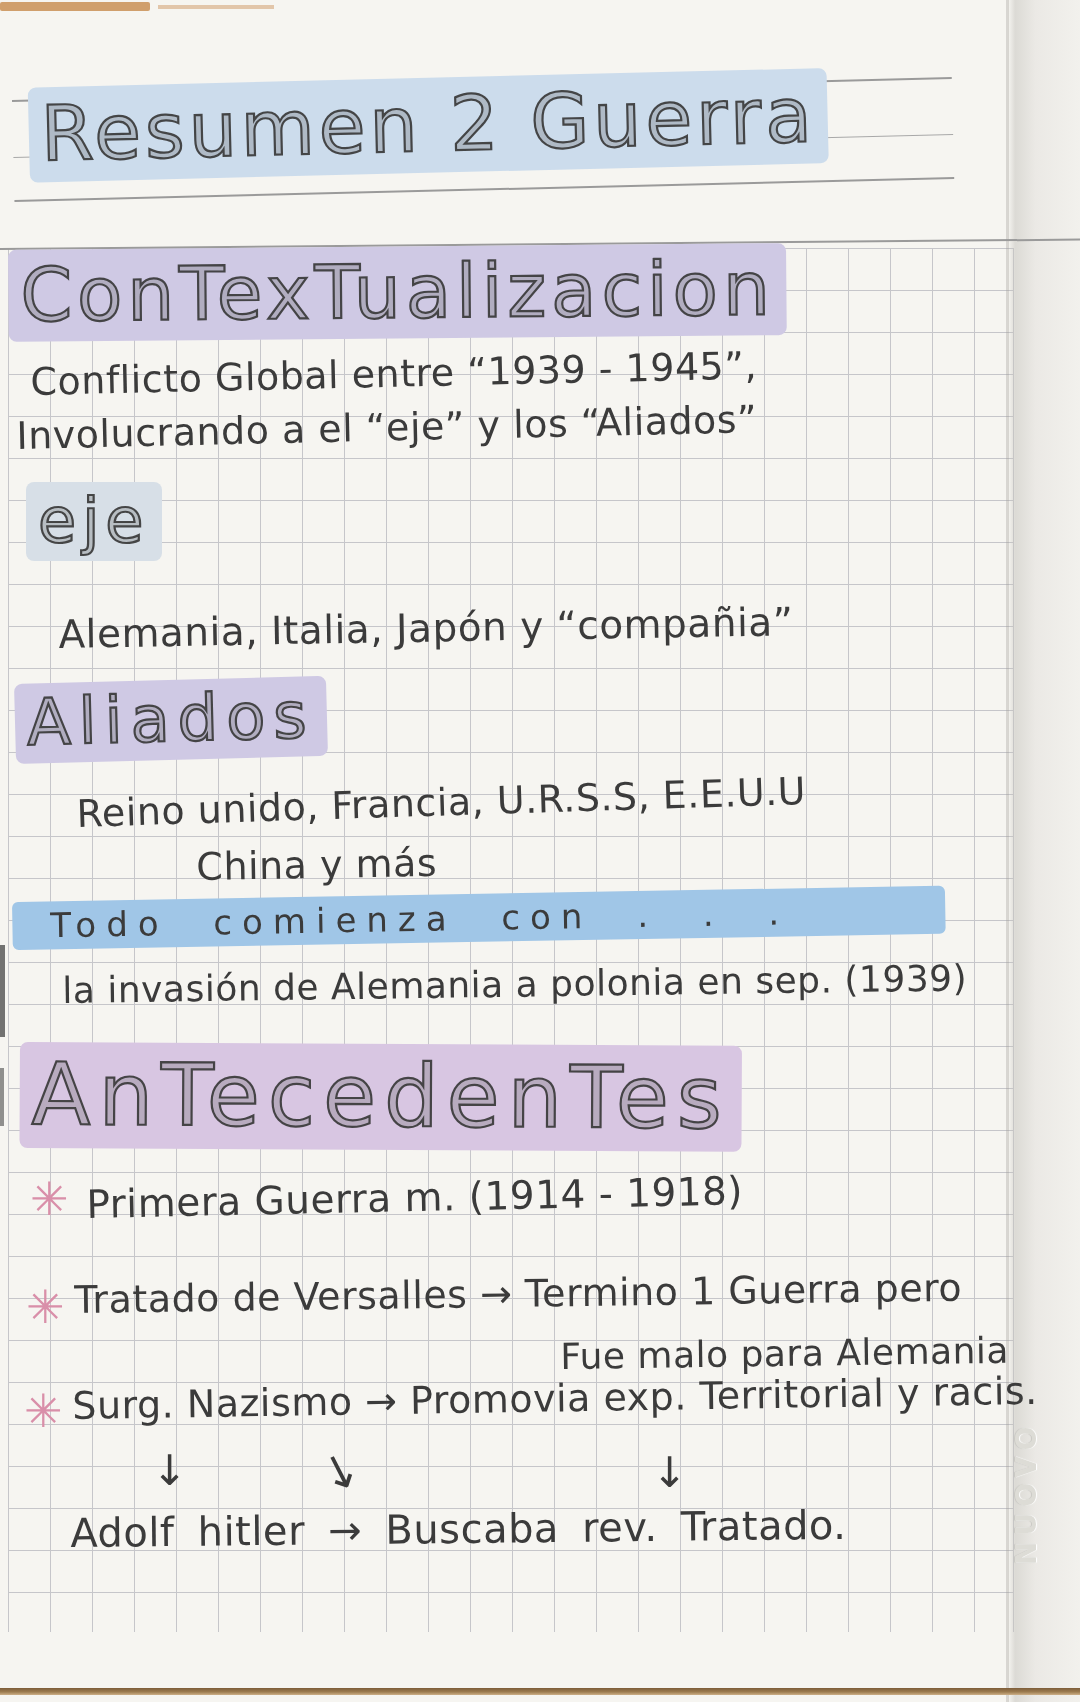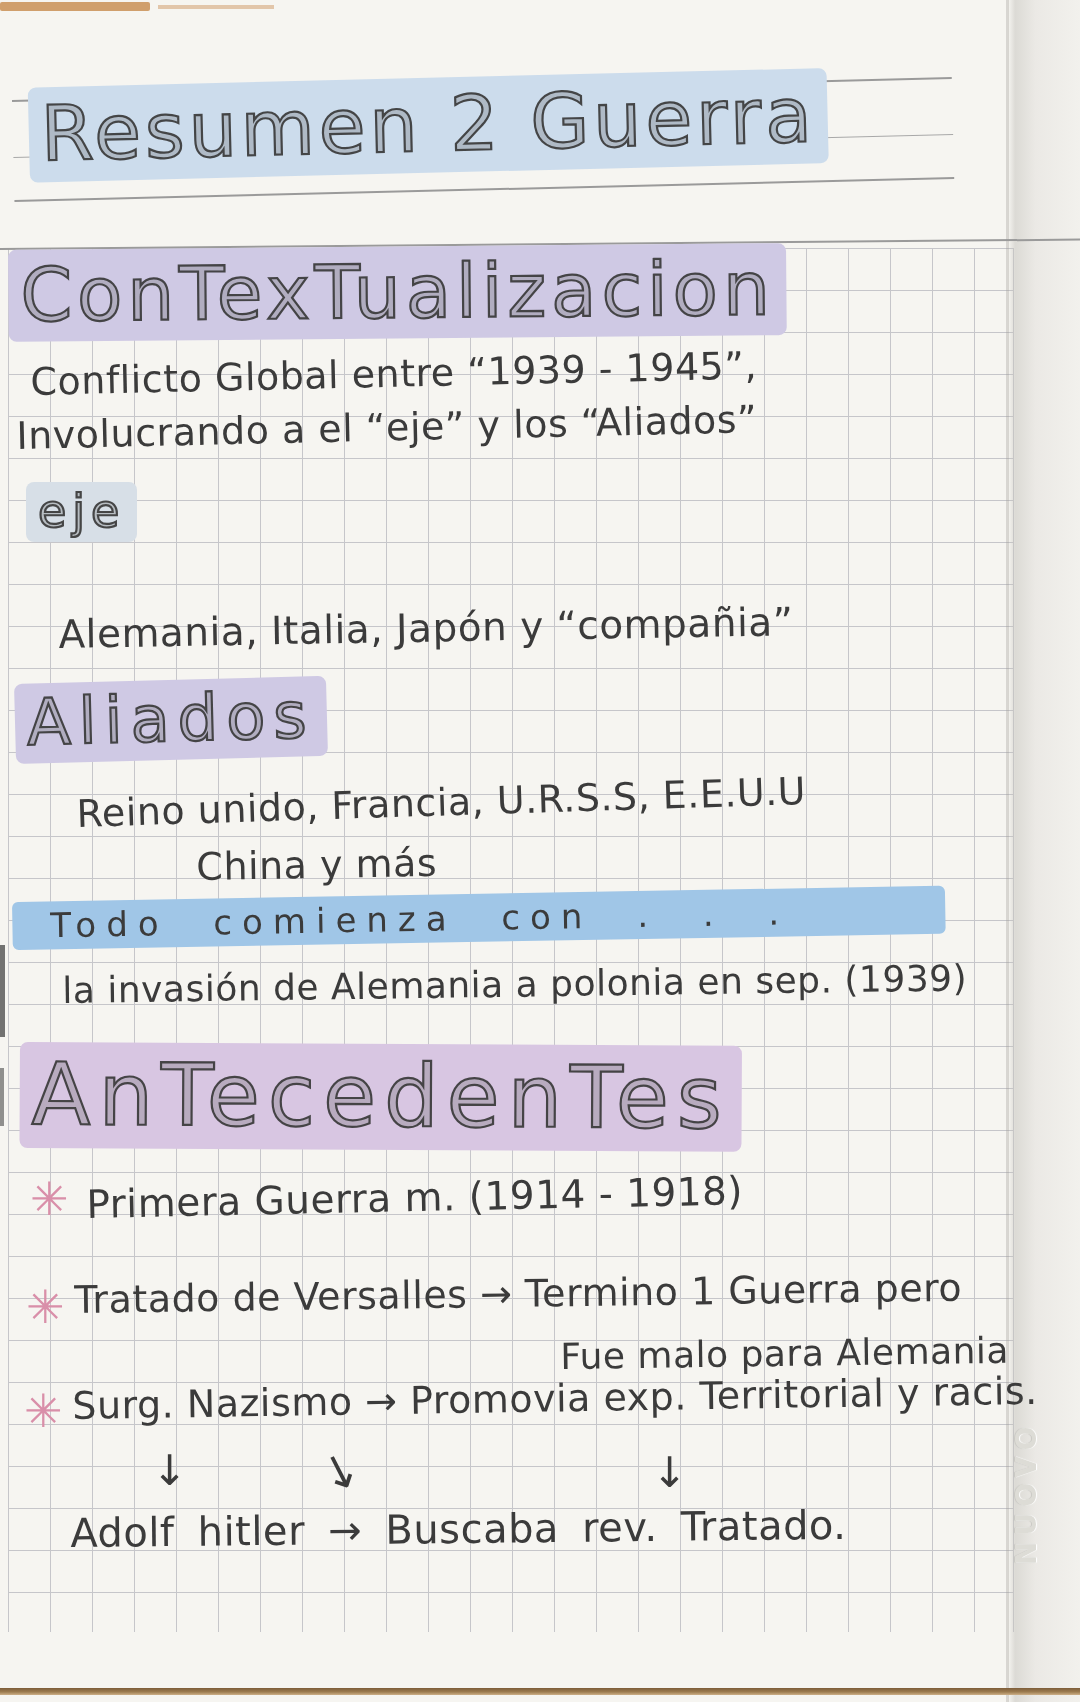--- a/index.html
+++ b/index.html
@@ -105,21 +105,21 @@
     <div class="band-mid"></div>
     <span class="title-text outline hl hl-blue">Resumen 2 Guerra</span>
   </div>
 
   <div class="ctx-band">
     <span class="ctx-text outline hl hl-lav">ConTexTualizacion</span>
   </div>
   <div class="line hand" style="left:30px; top:360px; transform:rotate(-1.3deg);">Conflicto Global entre “1939 - 1945”,</div>
   <div class="line hand" style="left:16px; top:414px; transform:rotate(-1.3deg);">Involucrando a el “eje” y los “Aliados”</div>
 
-  <div class="line outline hl hl-bluegray" style="left:26px; top:482px; font-size:46px; letter-spacing:6px;">eje</div>
+  <div class="line outline hl hl-bluegray" style="left:26px; top:482px; font-size:62px; letter-spacing:6px;">eje</div>
   <div class="line hand" style="left:58px; top:612px; font-size:39px; transform:rotate(-1deg);">Alemania, Italia, Japón y “compañia”</div>
 
   <div class="line outline hl hl-lav" style="left:14px; top:684px; font-size:64px; letter-spacing:8px; transform:rotate(-1.5deg);">Aliados</div>
   <div class="line hand" style="left:76px; top:792px; transform:rotate(-1.8deg);">Reino unido, Francia, U.R.S.S, E.E.U.U</div>
   <div class="line hand" style="left:196px; top:845px; transform:rotate(-1deg);">China y más</div>
 
   <div class="bar">
     <span class="bar-text">Todo comienza con . . .</span>
   </div>
   <div class="line hand" style="left:62px; top:970px; font-size:36px; transform:rotate(-0.8deg);">la invasión de Alemania a polonia en sep. (1939)</div>

